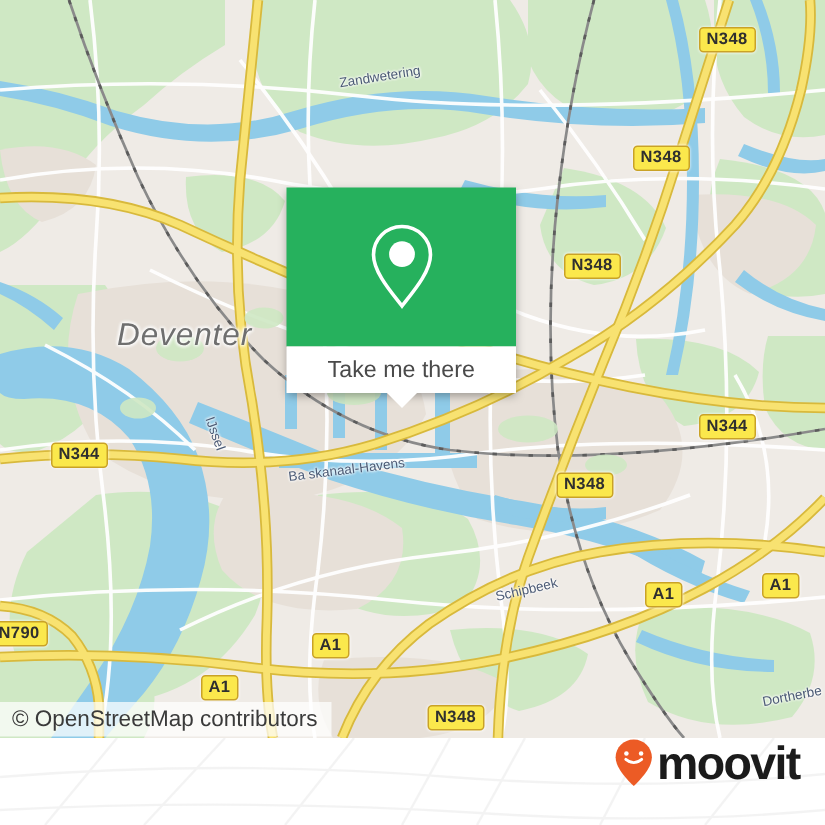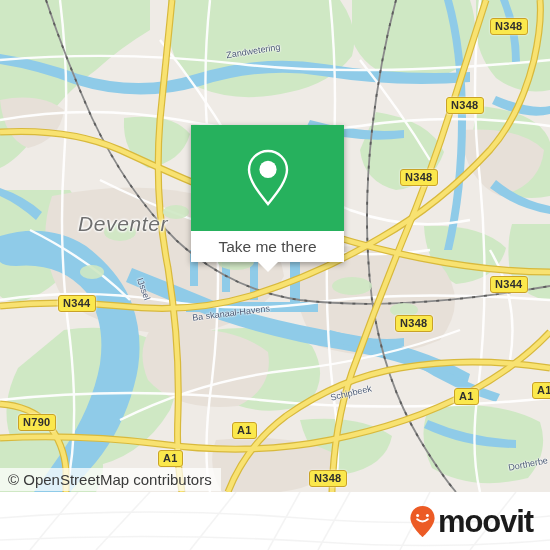--- a/index.html
+++ b/index.html
@@ -20,21 +20,21 @@
   .mlabel{position:absolute;white-space:nowrap;pointer-events:none;}
   .city{font-size:21px;color:#6f6f6f;letter-spacing:.6px;
         text-shadow:0 0 3px #fff,0 0 3px #fff,0 0 3px #fff,0 0 2px #fff;}
   .water-lbl{font-size:9px;color:#4b5a75;
         text-shadow:0 0 2px #fff,0 0 2px #fff,0 0 2px #fff;}
 
   
   .shield{position:absolute;background:#fbe84c;border:1.4px solid #c9a227;
           border-radius:3px;color:#2f2f2f;font-size:11px;font-weight:bold;
           padding:0px 4px 1px 4px;line-height:14px;letter-spacing:.3px;
-          box-shadow:0 0 2px rgba(255,255,255,.9);margin-left:24px;}
+          box-shadow:0 0 2px rgba(255,255,255,.9);}
 
   
   #attrib{position:absolute;left:0;top:468px;height:23px;line-height:23px;
           background:rgba(255,255,255,.72);color:#3a3a3a;font-size:15px;
           padding:0 9px 0 8px;}
 
   
   #card{position:absolute;left:191px;top:125px;width:153px;
         box-shadow:0 2px 6px rgba(0,0,0,.35);}
   #card-top{background:#26b15d;height:106px;position:relative;}
@@ -45,21 +45,21 @@
         width:0;height:0;border-left:10px solid transparent;
         border-right:10px solid transparent;border-top:10px solid #fff;}
 
   
   #footer{position:absolute;left:0;top:492px;width:550px;height:58px;
           background:#fff;overflow:hidden;}
   #footer-wm{position:absolute;left:0;top:0;width:550px;height:58px;opacity:.16;}
   #addr{position:absolute;left:21px;top:0;height:58px;line-height:58px;
         font-size:16px;color:#37393b;}
   #brand{position:absolute;right:17px;top:0;height:58px;display:flex;
-         align-items:center;gap:2px;}
+         gap:2px;}
   #brand-mark{width:27px;height:33px;display:block;}
   #brand-text{font-size:31px;font-weight:bold;color:#1b1b1b;letter-spacing:-1.1px;
               line-height:33px;}
 </style>
 </head>
 <body>
 
 <div id="app">
 
   <div id="map">

